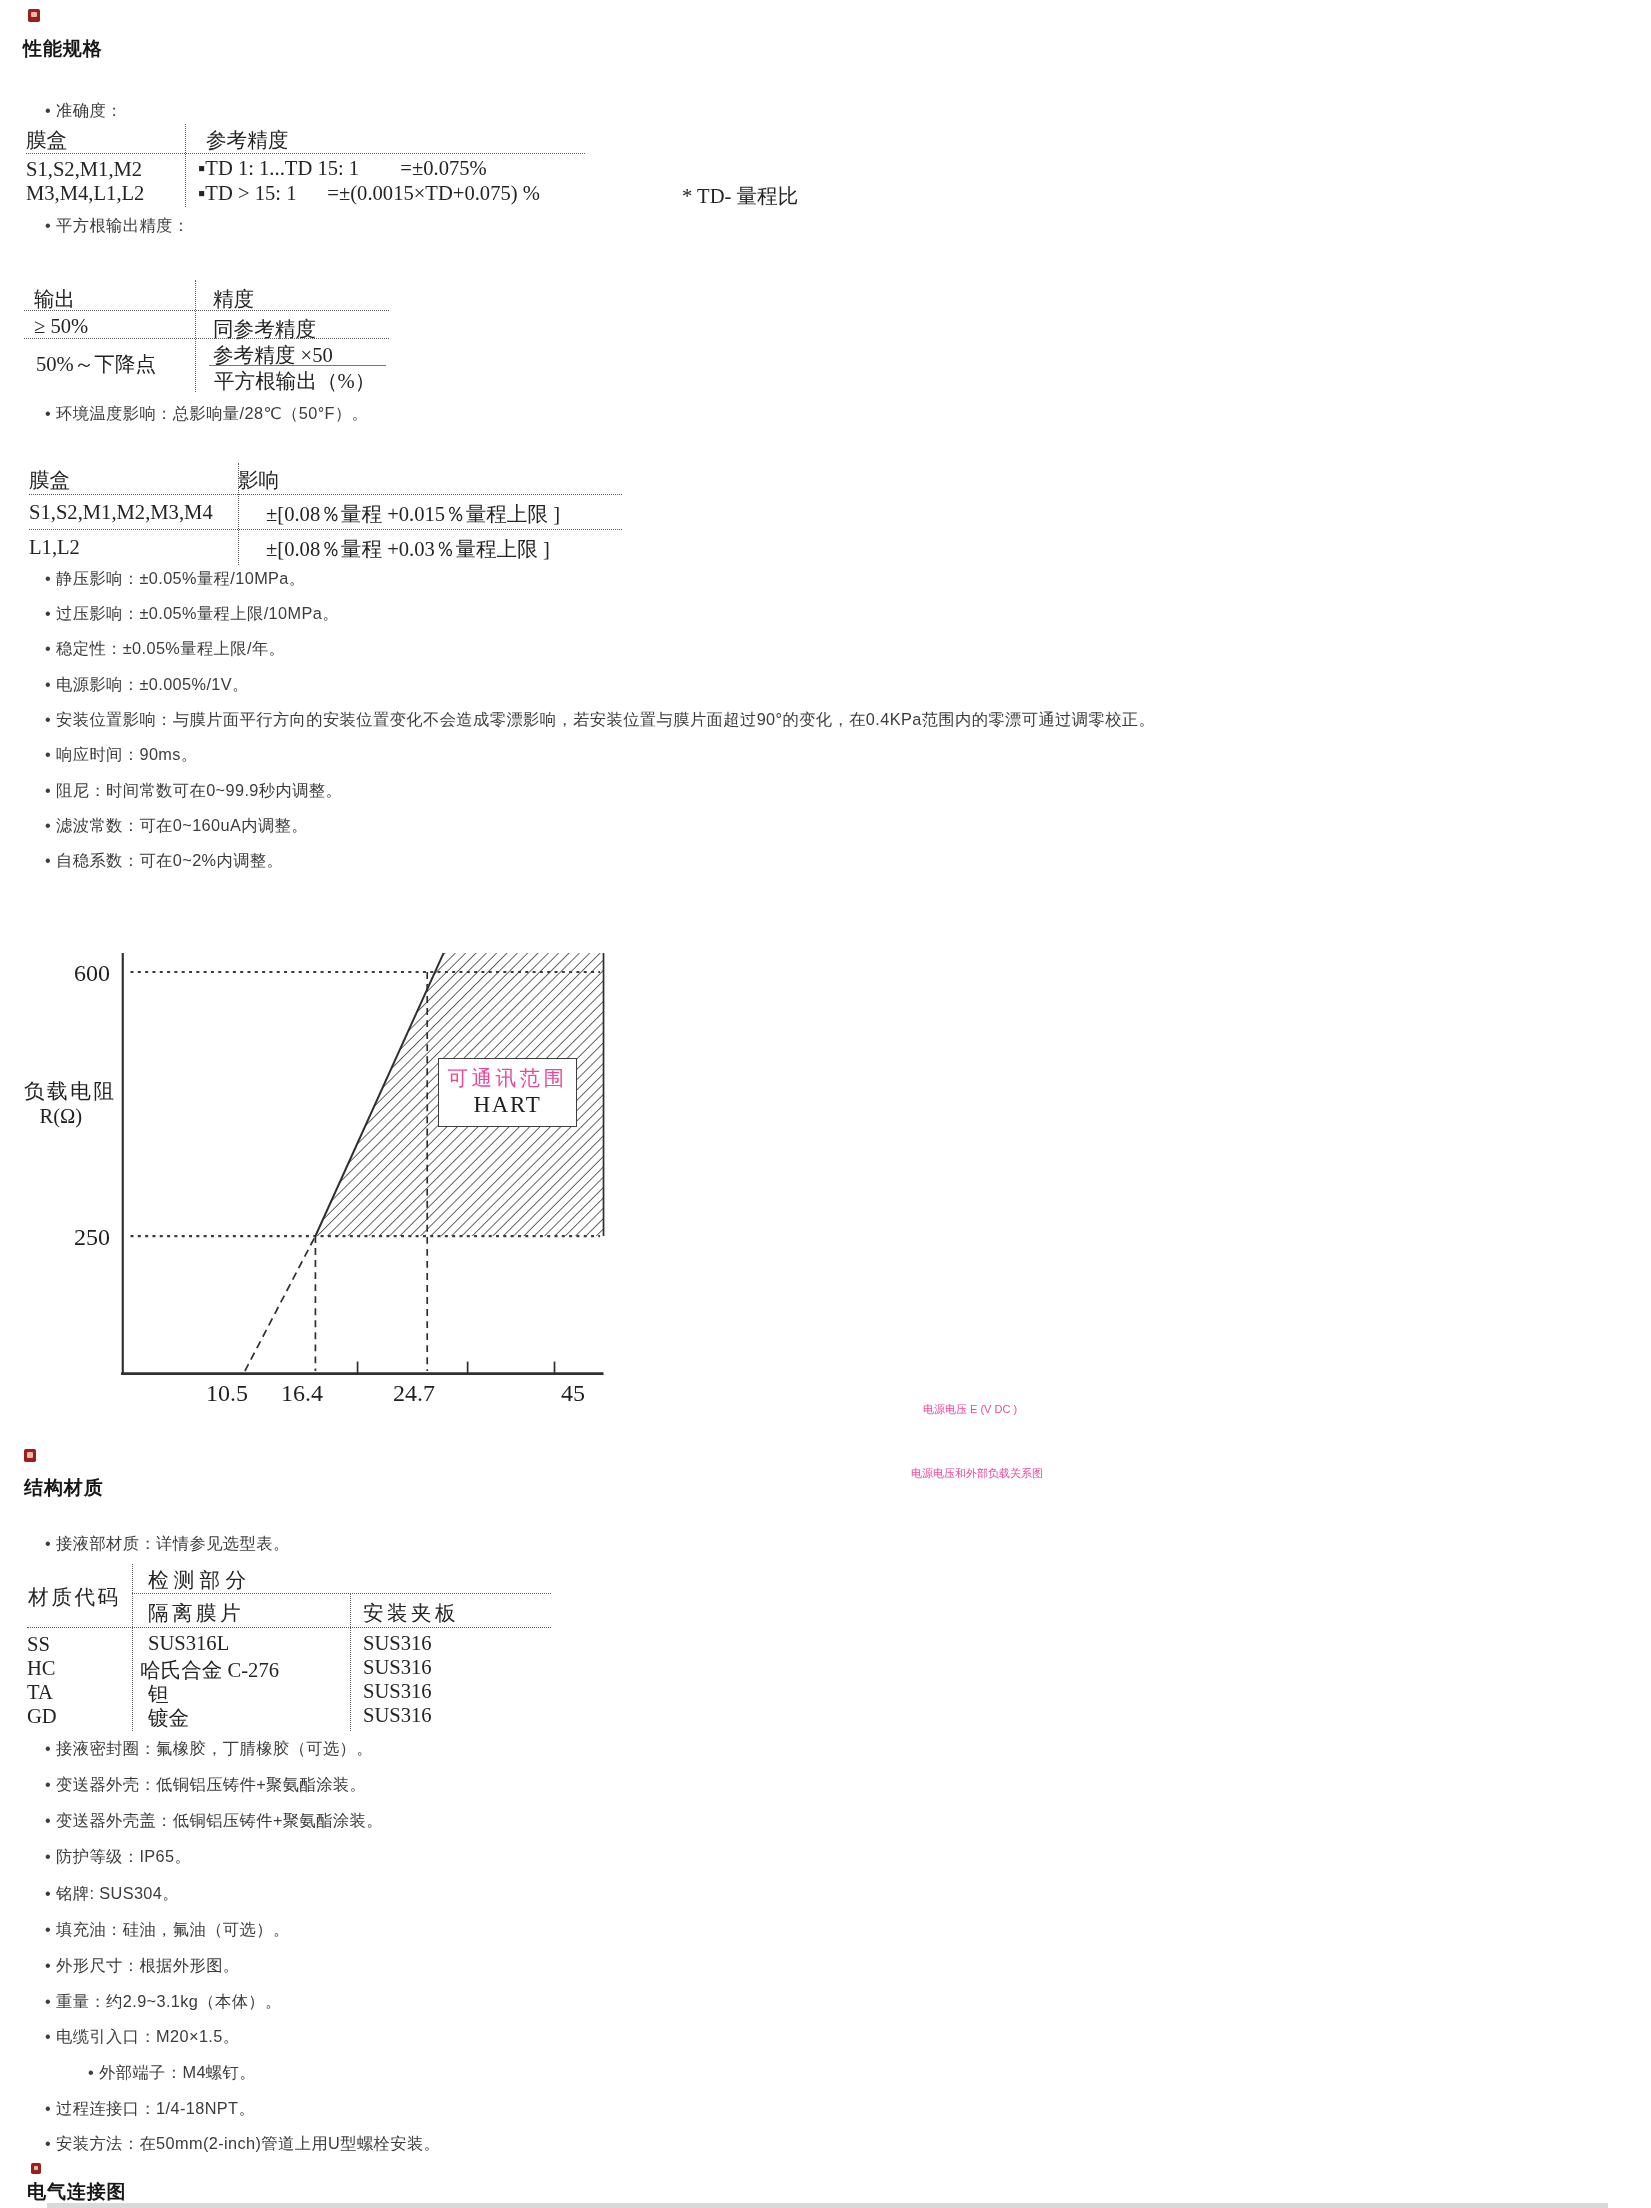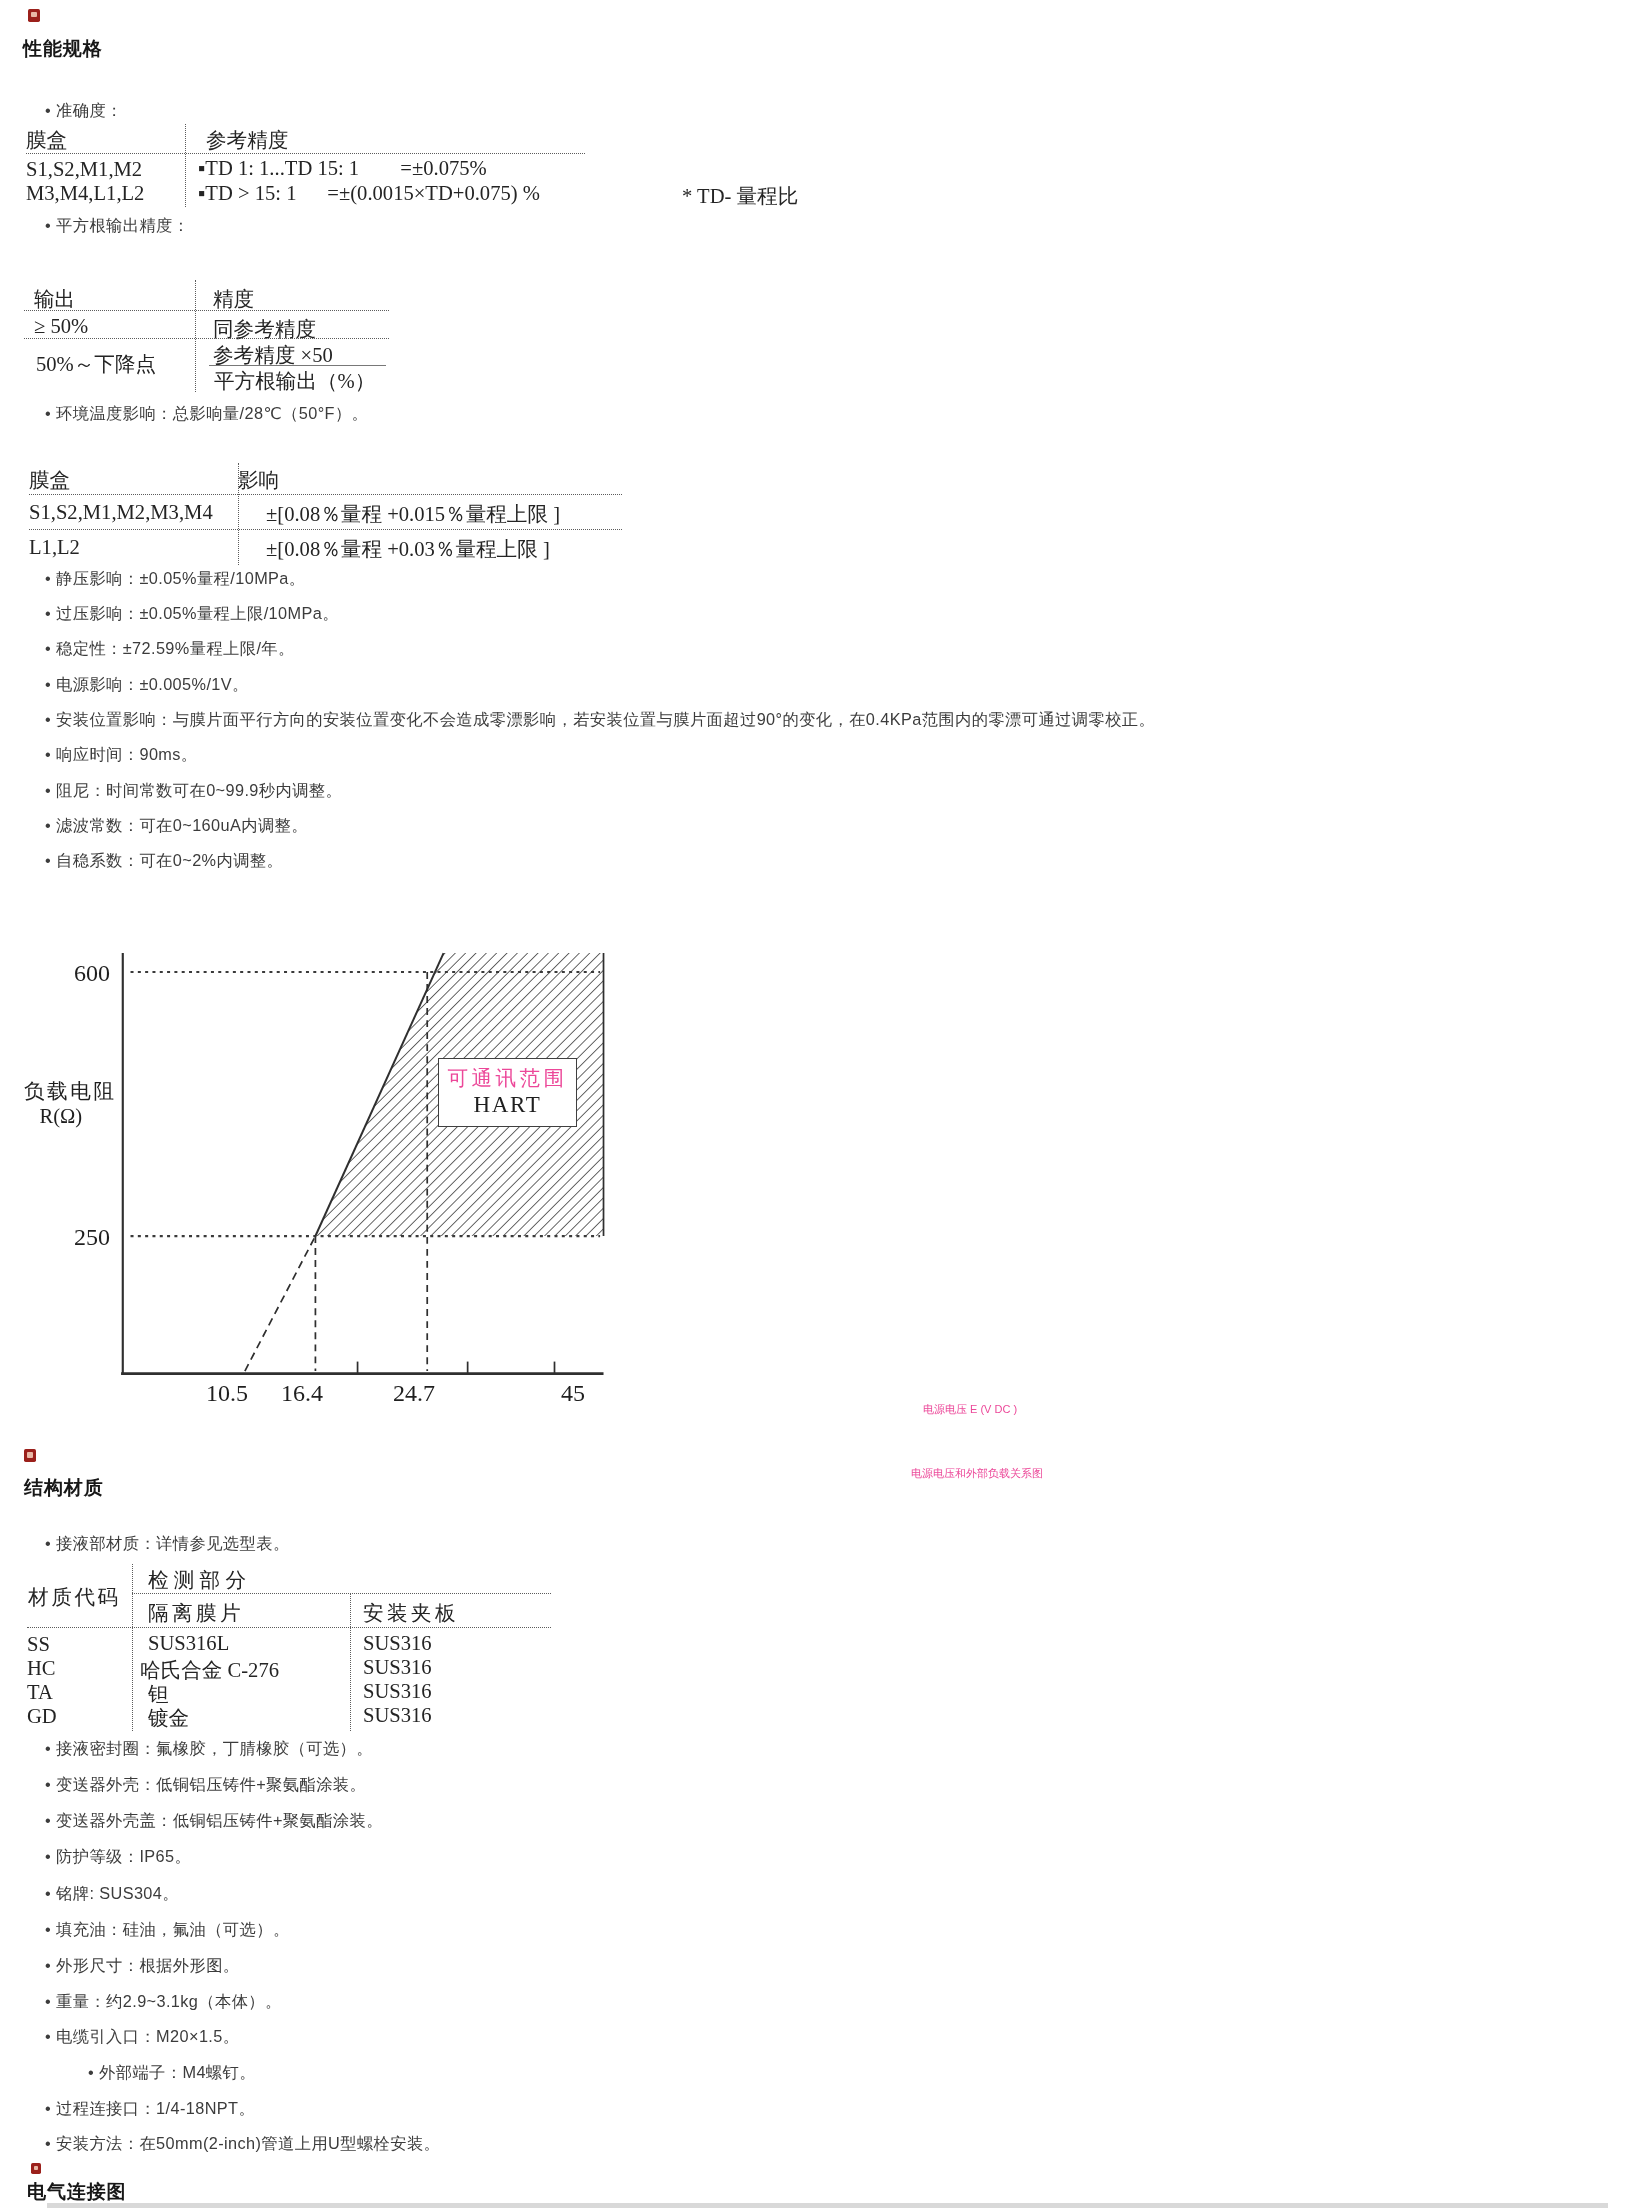--- a/index.html
+++ b/index.html
@@ -71,21 +71,21 @@
     <div class="abs tcell tc-center" style="left:29px;top:501px;width:209px;">S1,S2,M1,M2,M3,M4</div>
     <div class="abs tcell" style="left:266px;top:500px;">±[0.08％量程 +0.015％量程上限 ]</div>
     <div class="abs dotl" style="left:29px;top:529px;width:593px;"></div>
     <div class="abs tcell tc-center" style="left:29px;top:536px;width:209px;">L1,L2</div>
     <div class="abs tcell" style="left:266px;top:535px;">±[0.08％量程 +0.03％量程上限 ]</div>
     <div class="abs dotv" style="left:238px;top:463px;height:102px;"></div>
   </div>
 
   <div class="abs bullet" style="left:45px;top:568px;">• 静压影响：±0.05%量程/10MPa。</div>
   <div class="abs bullet" style="left:45px;top:603px;">• 过压影响：±0.05%量程上限/10MPa。</div>
-  <div class="abs bullet" style="left:45px;top:638px;">• 稳定性：±72.59%量程上限/年。</div>
+  <div class="abs bullet" style="left:45px;top:638px;">• 稳定性：±0.05%量程上限/年。</div>
   <div class="abs bullet" style="left:45px;top:674px;">• 电源影响：±0.005%/1V。</div>
   <div class="abs bullet" style="left:45px;top:709px;">• 安装位置影响：与膜片面平行方向的安装位置变化不会造成零漂影响，若安装位置与膜片面超过90°的变化，在0.4KPa范围内的零漂可通过调零校正。</div>
   <div class="abs bullet" style="left:45px;top:744px;">• 响应时间：90ms。</div>
   <div class="abs bullet" style="left:45px;top:780px;">• 阻尼：时间常数可在0~99.9秒内调整。</div>
   <div class="abs bullet" style="left:45px;top:815px;">• 滤波常数：可在0~160uA内调整。</div>
   <div class="abs bullet" style="left:45px;top:850px;">• 自稳系数：可在0~2%内调整。</div>
 
   <div class="abs" style="left:17px;top:946px;width:602px;height:533px;">
     <svg width="602" height="482" viewBox="0 0 700 560">
       <defs>

